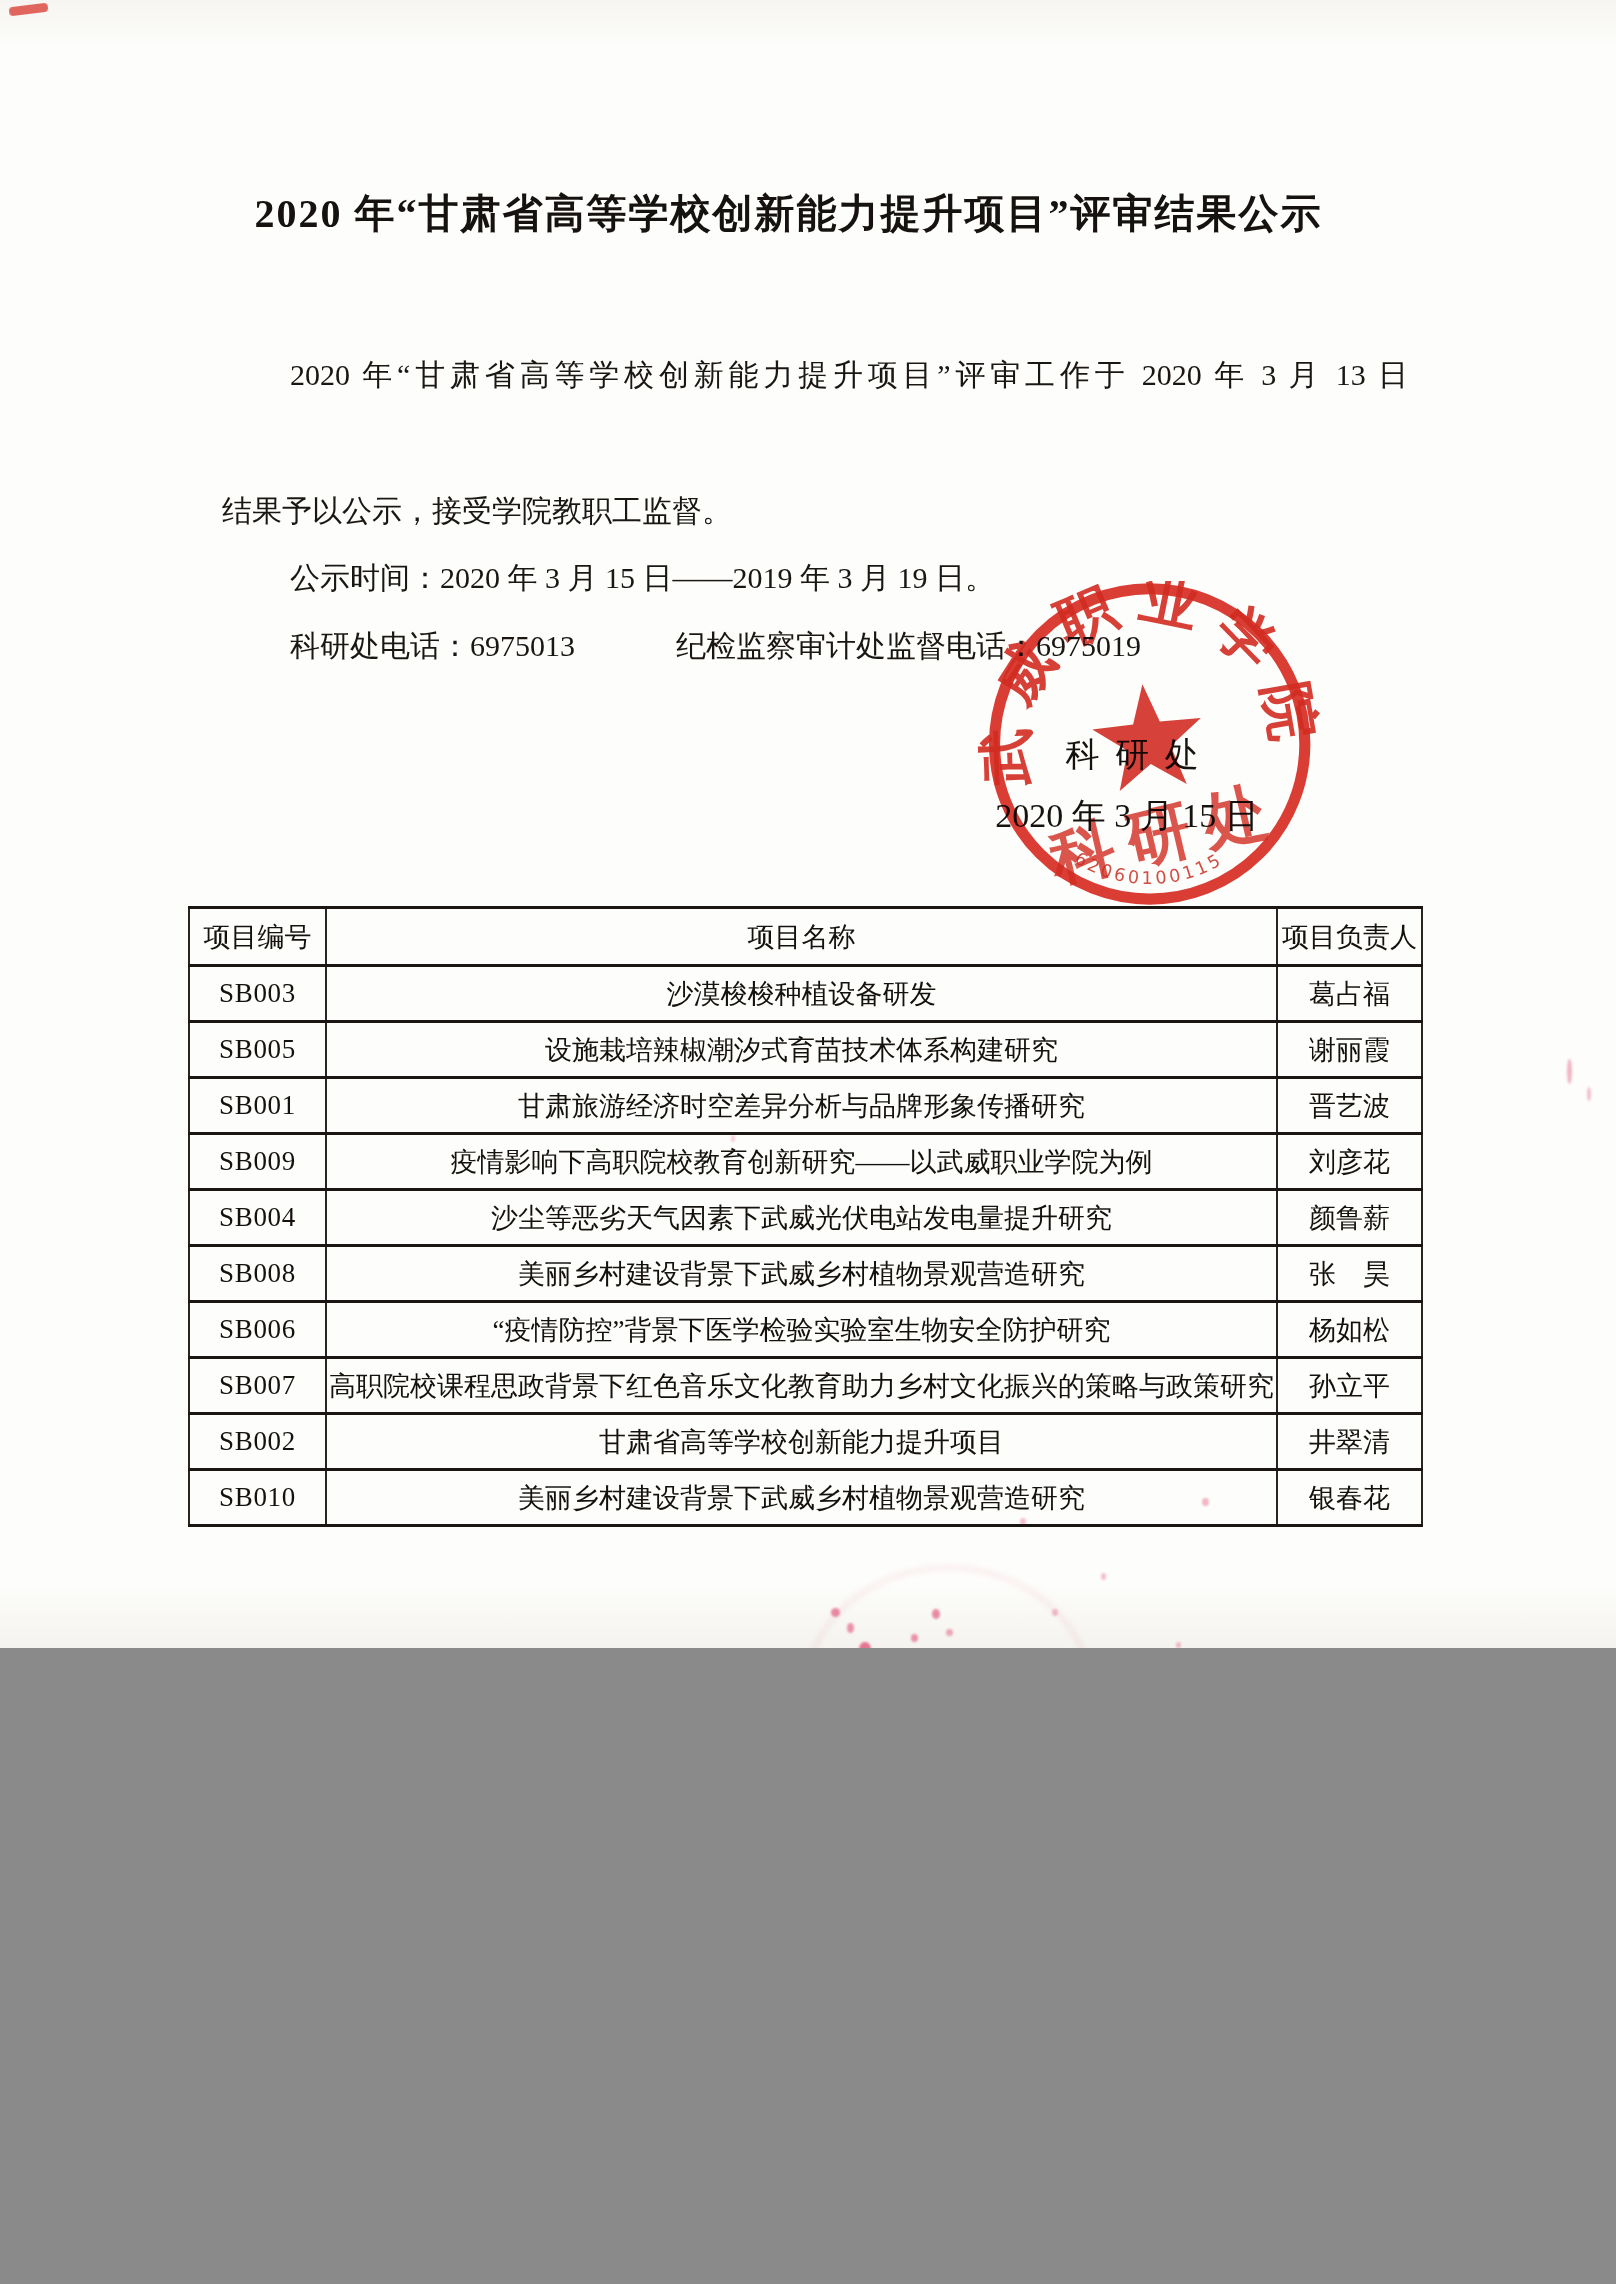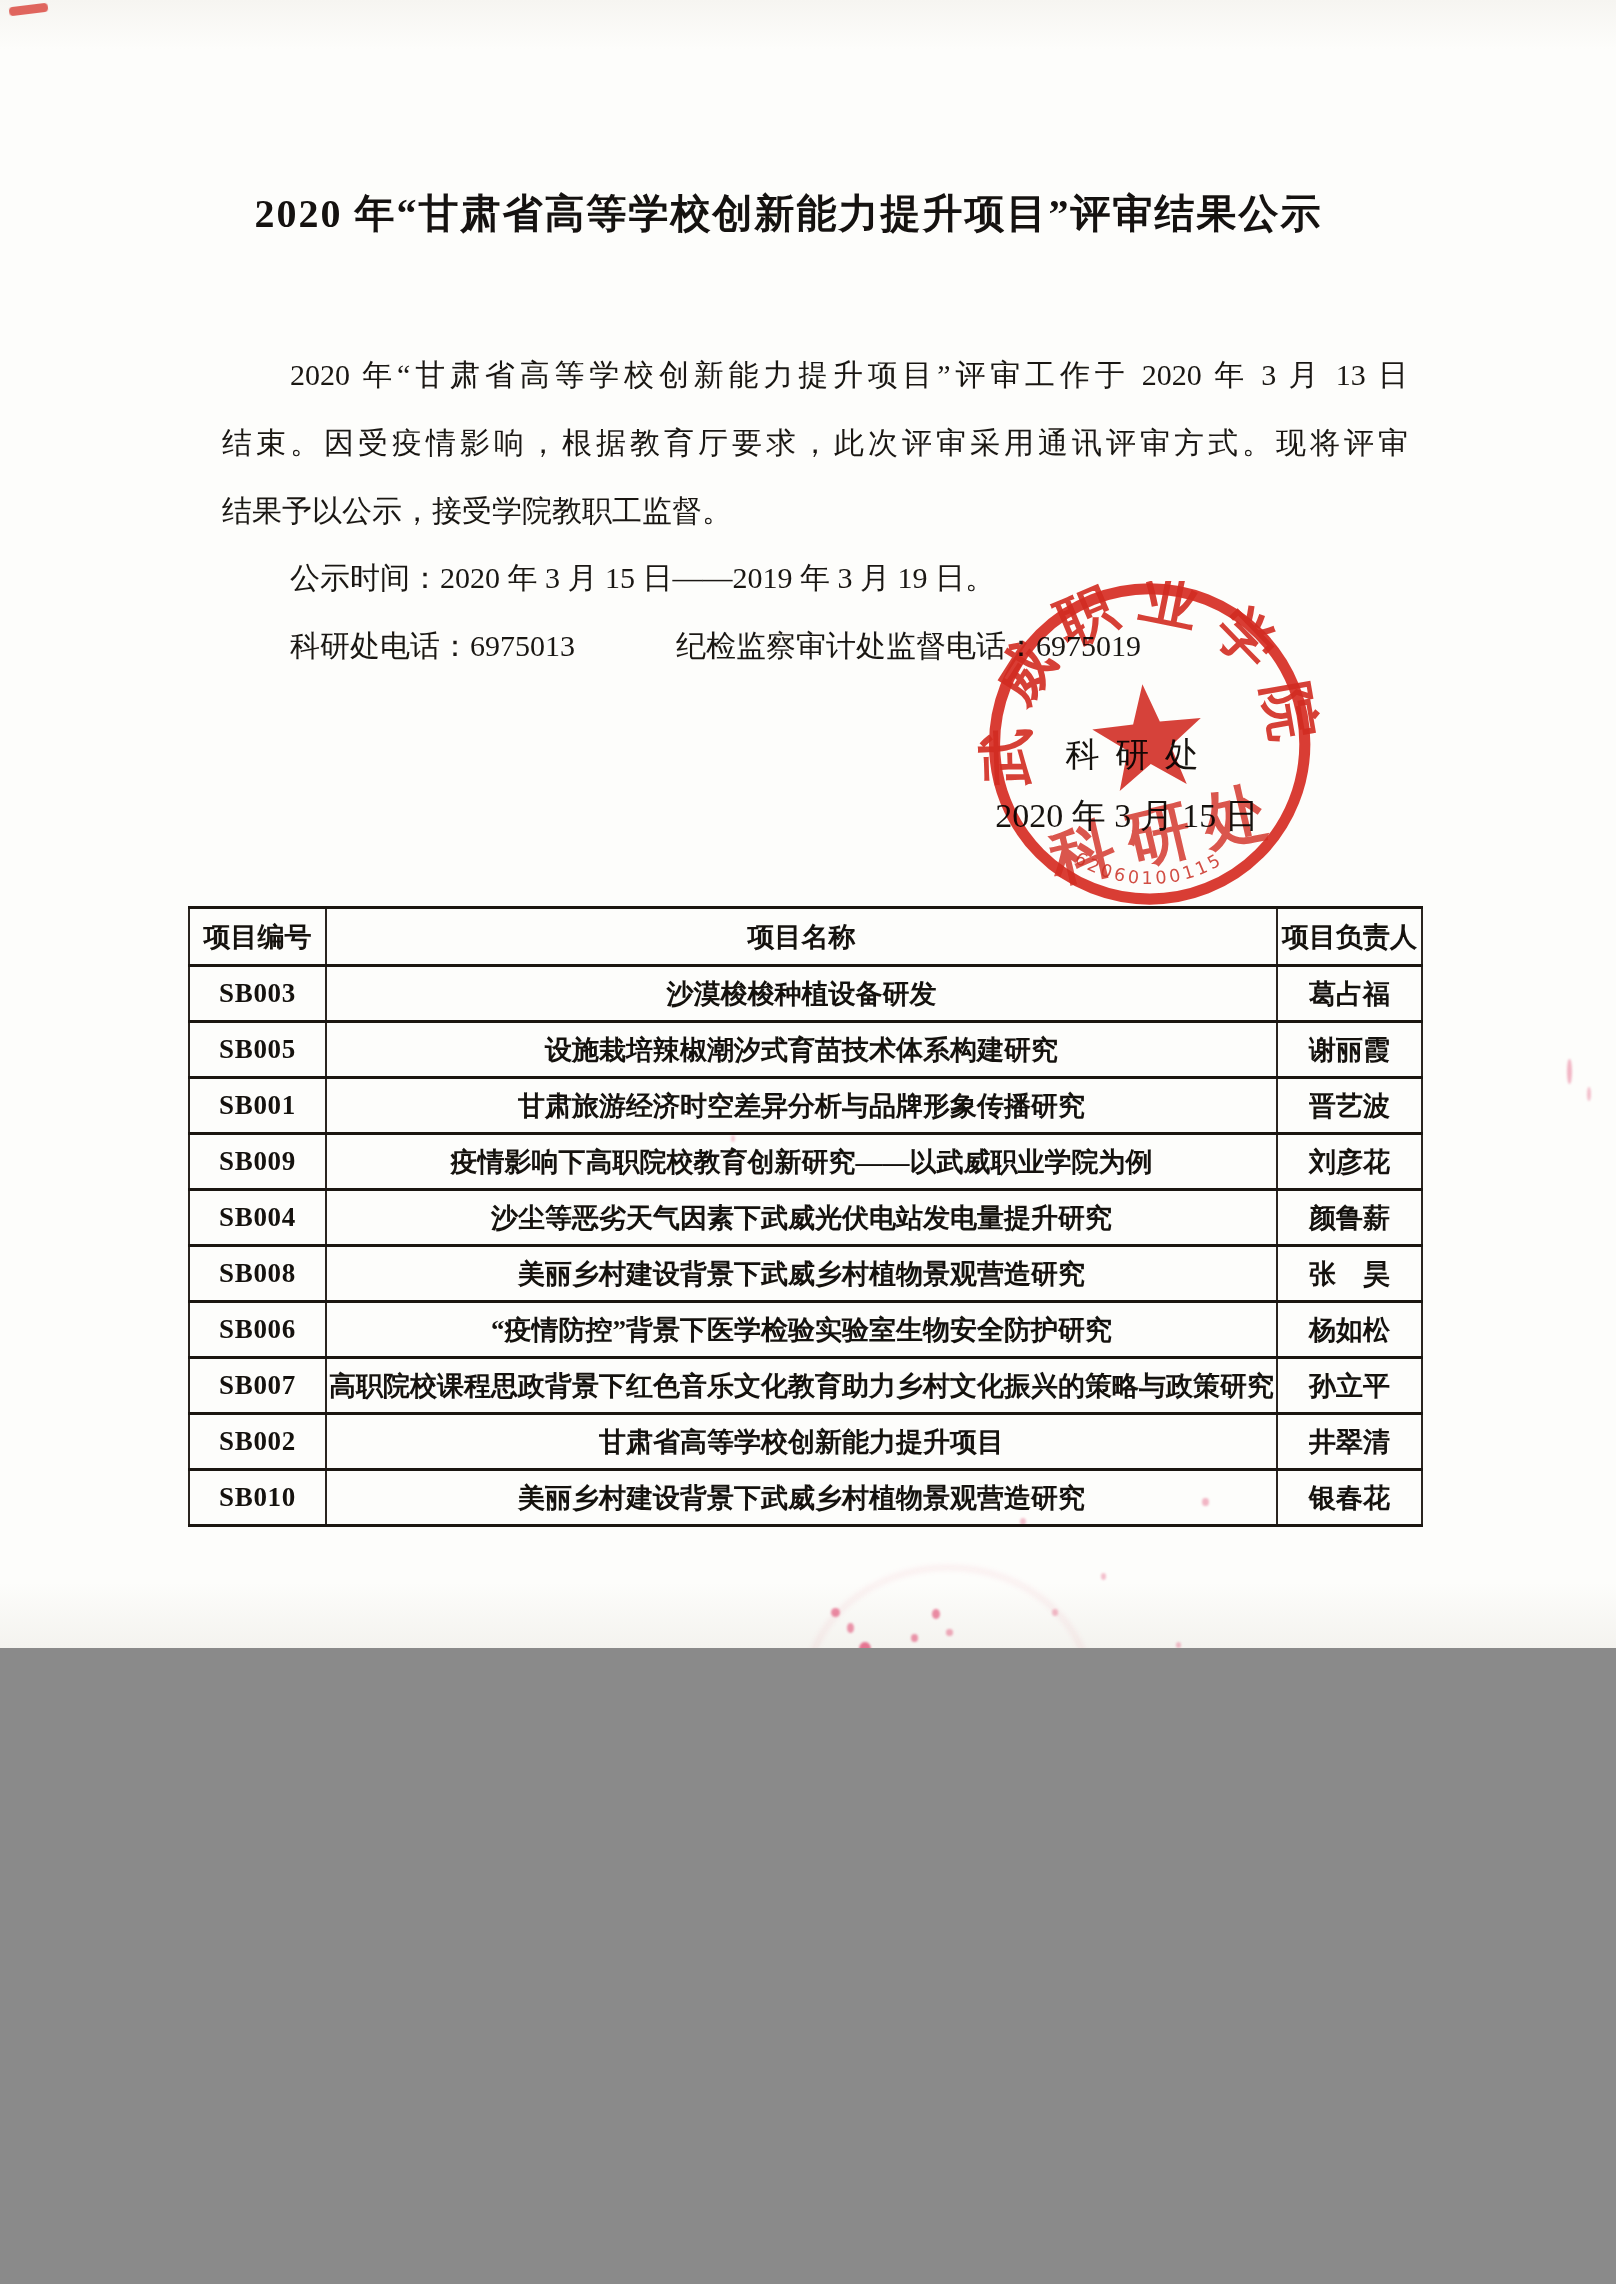--- a/index.html
+++ b/index.html
@@ -49,21 +49,21 @@
     position:absolute; left:188px; top:906px; width:1233px;
     border-collapse:collapse; table-layout:fixed; z-index:1;
     font-size:27px; color:#15120e;
   }
   .results-table col.c1 { width:137px; }
   .results-table col.c2 { width:951px; }
   .results-table col.c3 { width:145px; }
   .results-table td, .results-table th {
     border:2px solid #2b2520;
     border-top:3.9px solid #1b1611; border-bottom:3.9px solid #1b1611;
-    text-align:center; vertical-align:middle; font-weight:bold;
+    text-align:center; vertical-align:middle; font-weight:normal;
     padding:0; overflow:hidden; white-space:nowrap;
   }
   .results-table tr.hdr td { height:55px; }
   .results-table tr.row td { height:53px; }
   .results-table td.num { font-family:"Liberation Serif","DejaVu Serif",serif; letter-spacing:0.7px; }
 
   
   .residue, .penmark { position:absolute; pointer-events:none; }
   .dot { position:absolute; background:#dd3260; border-radius:50%; filter:blur(1px); }
   .ghost-ring {
@@ -79,21 +79,20 @@
 </head>
 <body>
 
 <div class="page">
 
   <div class="pen-dash"></div>
 
   <div class="doc-title">2020 年“甘肃省高等学校创新能力提升项目”评审结果公示</div>
 
   <div class="bline justify indent" style="top:355px;">2020 年“甘肃省高等学校创新能力提升项目”评审工作于 2020 年 3 月 13 日</div>
-  <div class="bline justify" style="top:423px;">结束。因受疫情影响，根据教育厅要求，此次评审采用通讯评审方式。现将评审</div>
   <div class="bline" style="top:491px;">结果予以公示，接受学院教职工监督。</div>
   <div class="bline indent" style="top:558px;">公示时间：2020 年 3 月 15 日——2019 年 3 月 19 日。</div>
   <div class="bline indent" style="top:626px;">
     <span>科研处电话：6975013</span><span class="phone-gap">纪检监察审计处监督电话：6975019</span>
   </div>
 
   <div class="sig-dept">科研处</div>
   <div class="sig-date">2020 年 3 月 15 日</div>
 
   <svg class="seal" viewBox="0 0 540 540" aria-hidden="true">

